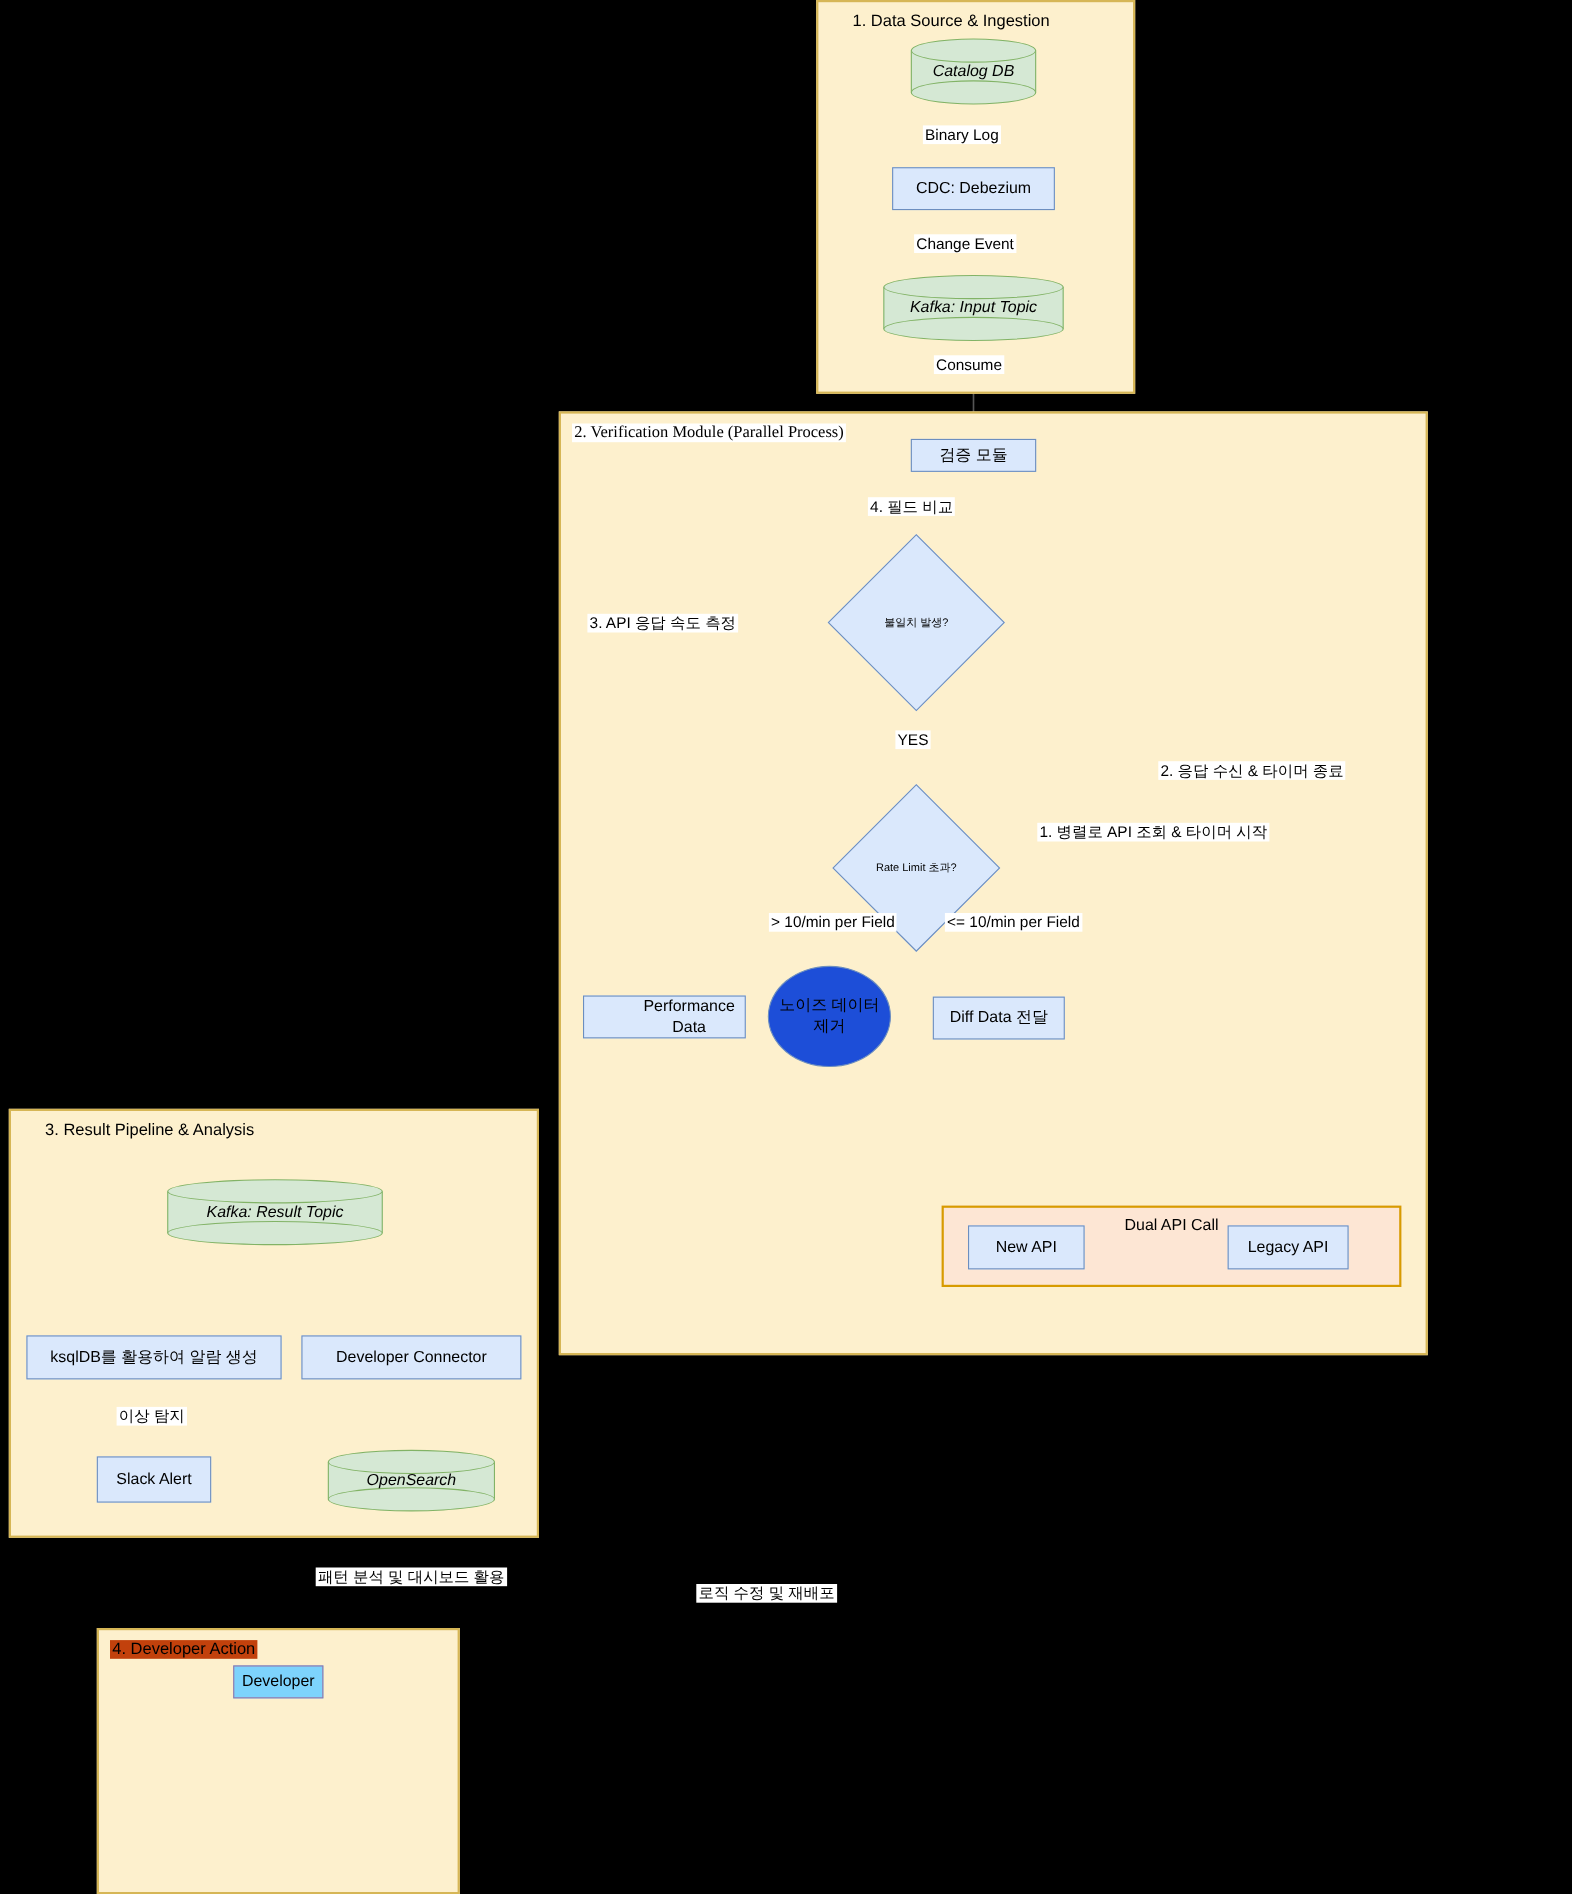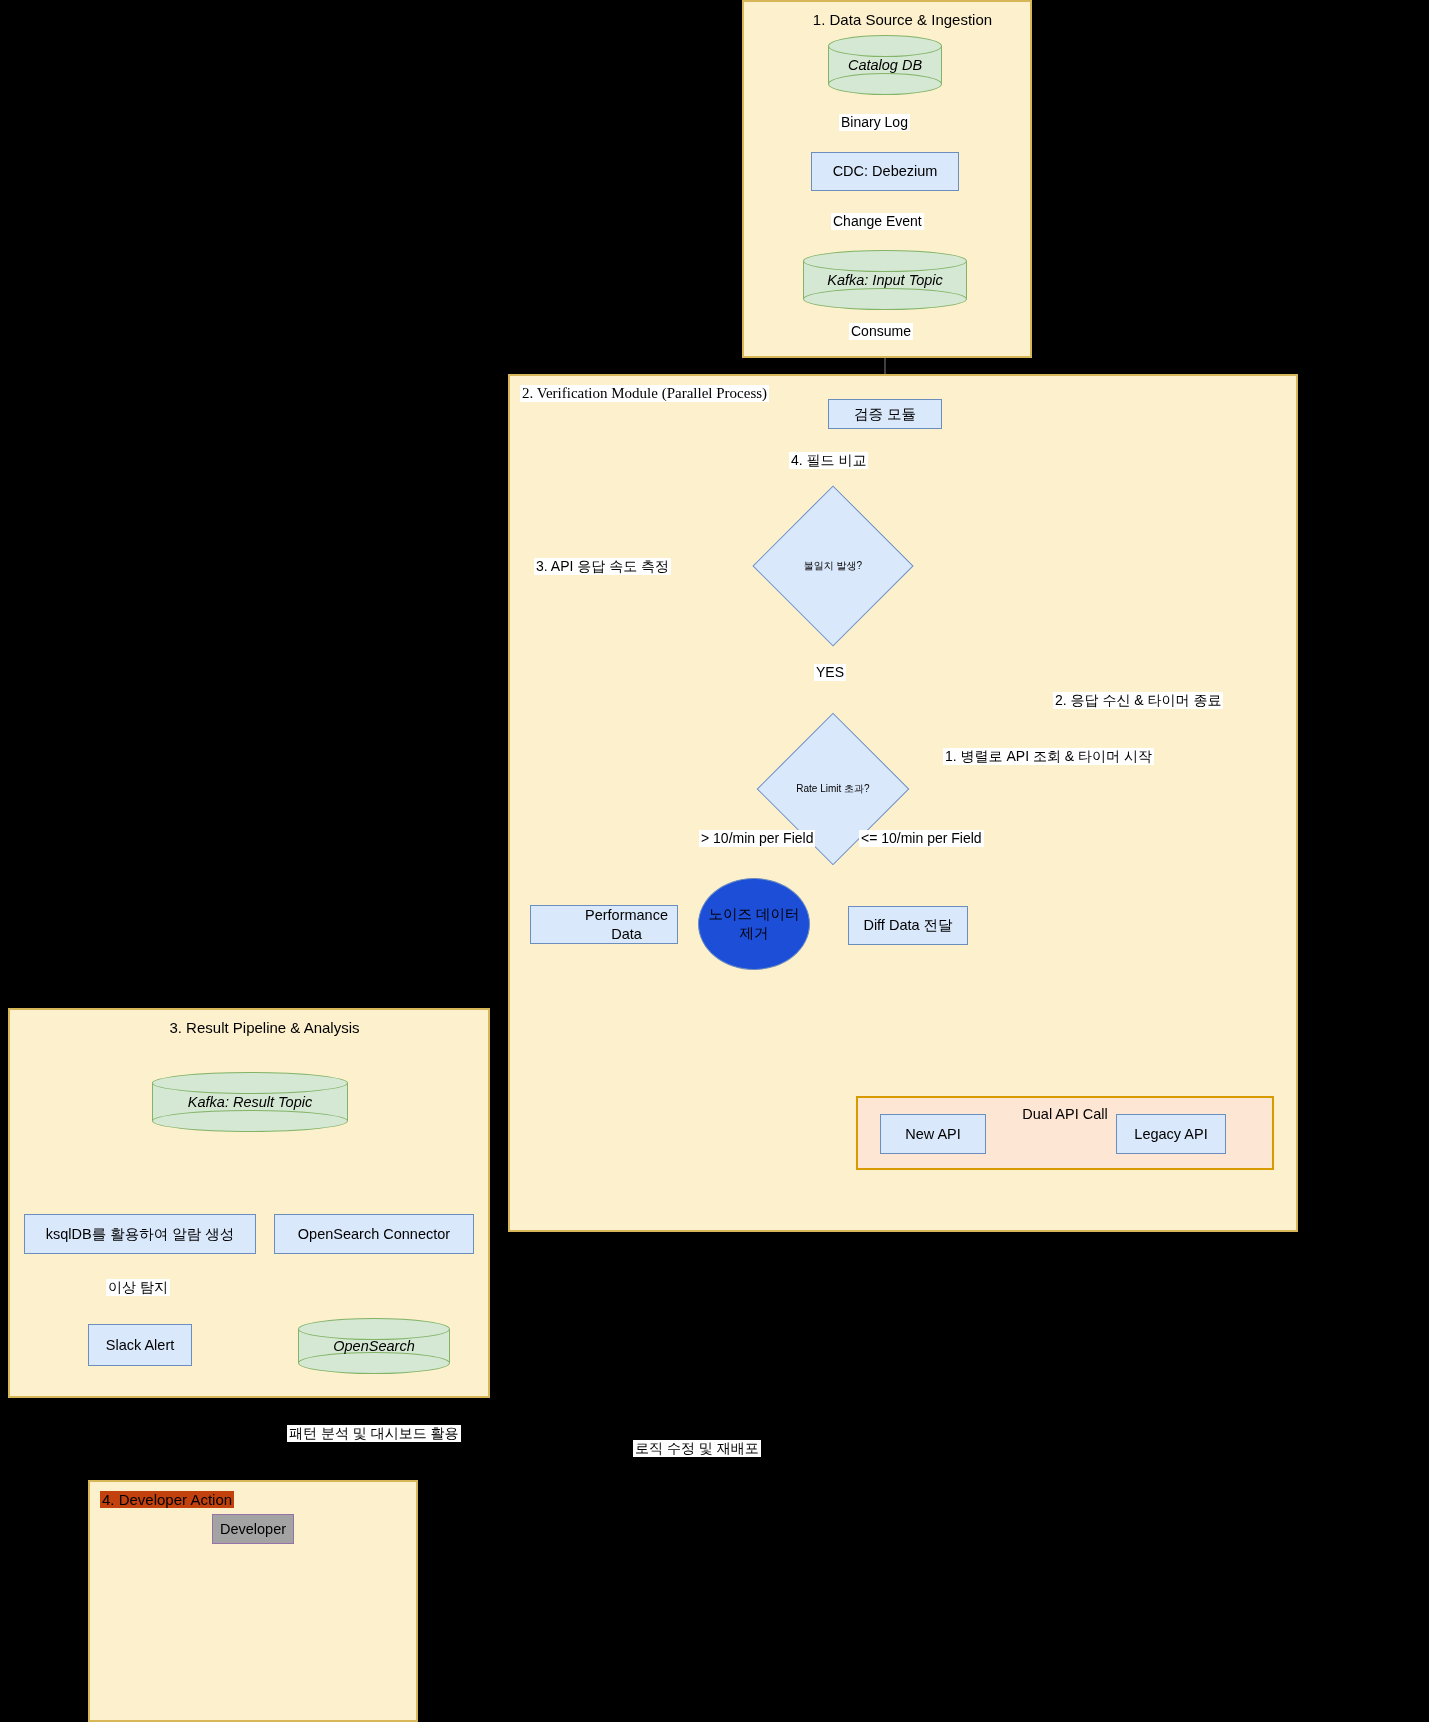--- a/index.html
+++ b/index.html
@@ -2,29 +2,29 @@
 <html><head>
 <meta charset="utf-8">
 <style>
   html,body{margin:0;padding:0;background:#000;}
   body{width:1429px;height:1722px;position:relative;overflow:hidden;
        font-family:"Liberation Sans","DejaVu Sans",sans-serif;}
   #stage{position:absolute;left:0;top:0;width:1429px;height:1722px;}
   svg#wires{position:absolute;left:0;top:0;width:1429px;height:1722px;pointer-events:none;}
 
   .group{position:absolute;background:#fdf0cd;border:2px solid #d6b656;box-sizing:border-box;}
-  .group-title{position:absolute;left:0;right:0;top:9px;text-align:center;
+  .group-title{position:absolute;left:0;right:0;top:9px;text-align:left;
       font-size:15px;color:#000;white-space:nowrap;padding-left:31px;}
   .group-title.left{text-align:left;left:10px;right:auto;}
 
   .node{position:absolute;box-sizing:border-box;display:flex;align-items:center;
         justify-content:center;text-align:center;font-size:14.5px;color:#000;
         line-height:1.25;}
   .proc{background:#dae8fc;border:1.6px solid #6c8ebf;text-align:center;}
-  .dev{background:#a3a3a3;border:1.6px solid #9673a6;}
+  .dev{background:#7dd3fc;border:1.6px solid #9673a6;}
 
   .cyl{position:absolute;}
   .cyl .body{position:absolute;left:0;right:0;top:11px;bottom:11px;
       background:#d5e8d4;border-left:1.6px solid #82b366;border-right:1.6px solid #82b366;}
   .cyl .top{position:absolute;left:0;right:0;top:0;height:22px;border-radius:50%;
       background:#d5e8d4;border:1.6px solid #82b366;box-sizing:border-box;}
   .cyl .bot{position:absolute;left:0;right:0;bottom:0;height:22px;border-radius:50%;
       background:#d5e8d4;border:1.6px solid #82b366;box-sizing:border-box;}
   .cyl .lbl{position:absolute;left:0;right:0;top:0;bottom:0;display:flex;
       align-items:center;justify-content:center;font-size:14.5px;color:#000;z-index:3;font-style:italic;}
@@ -197,21 +197,21 @@
     <div class="bot"></div>
     <div class="top"></div>
     <div class="lbl">Kafka: Result Topic</div>
   </div>
 
   <div class="node proc" style="left:24px;top:1214px;width:232px;height:40px;">
     <span>ksqlDB를 활용하여 알람 생성</span>
   </div>
 
   <div class="node proc" style="left:274px;top:1214px;width:200px;height:40px;">
-    <span>OpenSearch Connector</span>
+    <span>Developer Connector</span>
   </div>
 
   <div class="elabel" style="left:106px;top:1279px;">이상 탐지</div>
 
   <div class="node proc" style="left:88px;top:1324px;width:104px;height:42px;">
     <span>Slack Alert</span>
   </div>
 
   <div class="cyl" style="left:298px;top:1318px;width:152px;height:56px;">
     <div class="body"></div>

